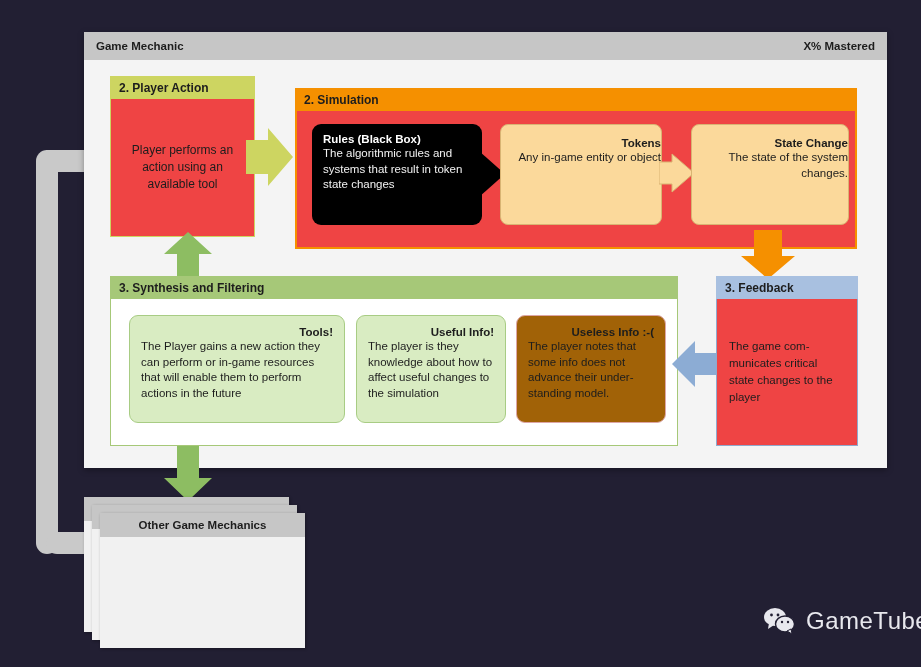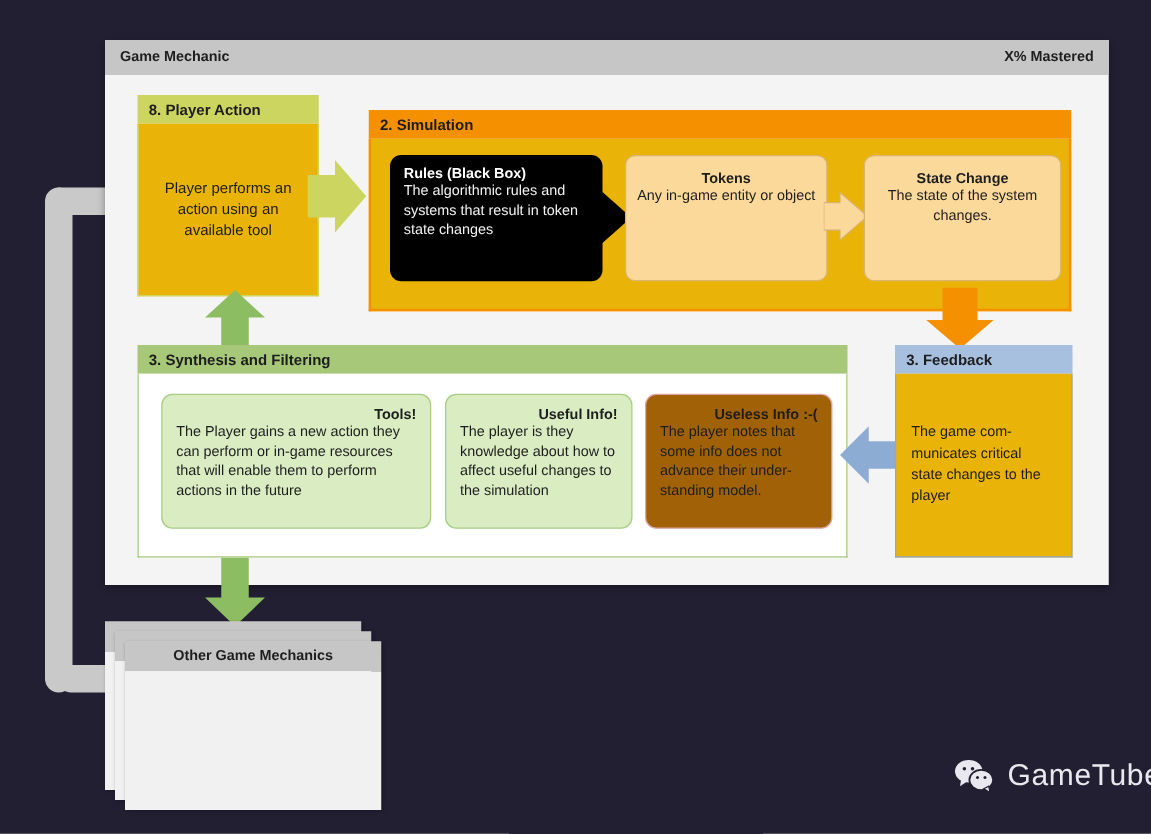--- a/index.html
+++ b/index.html
@@ -24,21 +24,21 @@
   .window{position:absolute;left:84px;top:32px;width:803px;height:436px;background:#f4f4f4;
      box-shadow:0 2px 6px rgba(0,0,0,.35);}
   .window-title{height:28px;background:#c6c6c6;display:flex;align-items:center;
      justify-content:space-between;padding:0 12px;box-sizing:border-box;}
   .window-title .t{font-size:11.5px;font-weight:bold;color:#1d1d1d;}
   .window-title .m{font-size:11.5px;font-weight:bold;color:#1d1d1d;}
 
   
   .panel{position:absolute;box-sizing:border-box;}
   .panel-head{font-size:12px;font-weight:bold;color:#1d1d1d;padding:5px 9px;box-sizing:border-box;}
-  .panel-body{background:#eab308;box-sizing:border-box;}
+  .panel-body{background:#ef4444;box-sizing:border-box;}
 
   
   #player-action{left:110px;top:76px;width:145px;height:161px;}
   #player-action .panel-head{background:#cdd561;height:23px;}
   #player-action .panel-body{height:138px;border:1px solid #cdd561;border-top:none;
      display:flex;align-items:center;justify-content:center;padding:8px;}
   #player-action .txt{font-size:12px;line-height:17px;text-align:center;color:#1d1d1d;}
 
   
   #simulation{left:295px;top:88px;width:562px;height:161px;}
@@ -46,21 +46,21 @@
   #simulation .panel-body{height:138px;border:2px solid #f59000;border-top:none;position:relative;}
 
   .blackbox{position:absolute;left:15px;top:13px;width:170px;height:101px;background:#000;
      border-radius:9px;padding:9px 11px;box-sizing:border-box;}
   .blackbox .h{color:#fff;font-size:11.5px;font-weight:bold;margin-bottom:1px;}
   .blackbox .b{color:#f2f2f2;font-size:11.5px;line-height:15.5px;}
   .bb-arrow{position:absolute;left:182px;top:40px;width:0;height:0;
      border-top:23px solid transparent;border-bottom:23px solid transparent;border-left:26px solid #000;}
 
   .tanbox{position:absolute;background:#fbd99b;border:1px solid #d9b473;border-radius:8px;
-     text-align:center;box-sizing:border-box;padding-top:12px;}
+     text-align:right;box-sizing:border-box;padding-top:12px;}
   .tanbox .h{font-size:11.5px;font-weight:bold;color:#1d1d1d;}
   .tanbox .b{font-size:11.5px;line-height:16px;color:#1d1d1d;}
   #tokens{left:203px;top:13px;width:162px;height:101px;}
   #statechange{left:394px;top:13px;width:158px;height:101px;}
   .tan-arrow{position:absolute;left:362px;top:42px;width:36px;height:40px;}
 
   
   #synthesis{left:110px;top:276px;width:568px;height:170px;}
   #synthesis .panel-head{background:#a6c878;height:23px;}
   #synthesis .panel-body{height:147px;border:1px solid #a6c878;border-top:none;position:relative;background:#fff;}
@@ -118,21 +118,21 @@
   </div>
 
   <div class="window">
     <div class="window-title">
       <div class="t">Game Mechanic</div>
       <div class="m">X% Mastered</div>
     </div>
   </div>
 
   <div class="panel" id="player-action">
-    <div class="panel-head">8. Player Action</div>
+    <div class="panel-head">2. Player Action</div>
     <div class="panel-body">
       <div class="txt">Player performs an action using an available tool</div>
     </div>
   </div>
 
   <svg class="chev-right" style="left:246px;top:126px;" viewBox="0 0 48 62">
     <polygon points="0,14 22,14 22,2 47,31 22,60 22,48 0,48" fill="#cdd561"></polygon>
   </svg>
 
   <div class="panel" id="simulation">

